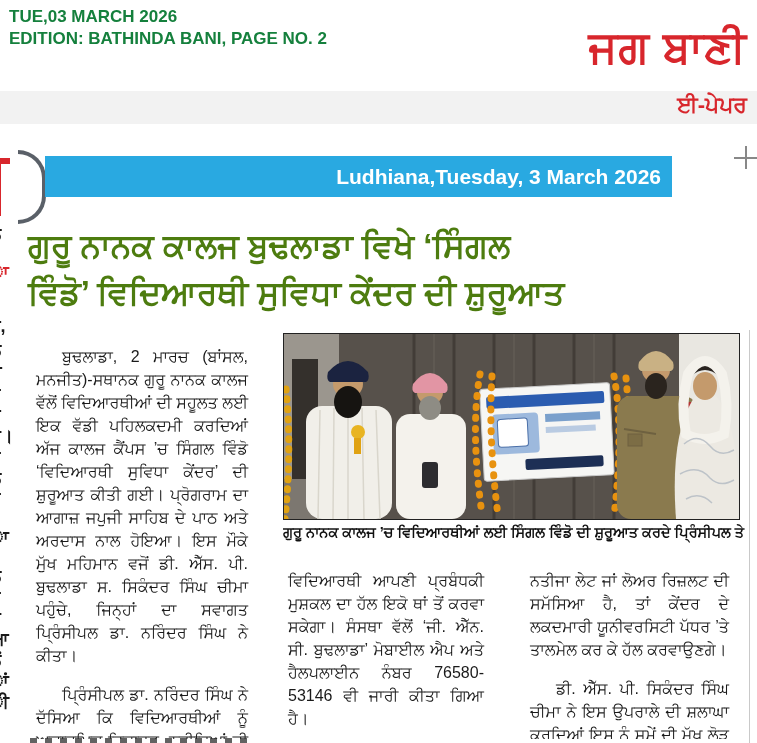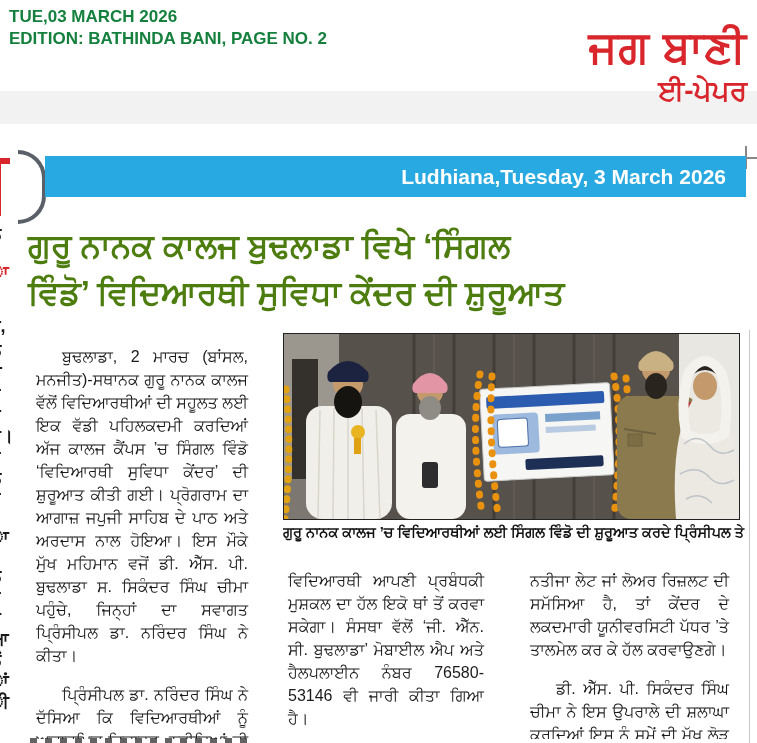--- a/index.html
+++ b/index.html
@@ -7,24 +7,24 @@
     width:757px;height:743px;position:relative;overflow:hidden;
     background:#ffffff;
     font-family:"Liberation Sans", sans-serif;
   }
   
   .hdr-meta{position:absolute;left:9px;top:6px;color:#15803d;font-weight:bold;
     font-size:17px;line-height:22px;letter-spacing:0;}
   .gray-band{position:absolute;left:0;top:91px;width:757px;height:33px;background:#f2f2f2;}
   .logo{position:absolute;right:10px;top:24px;text-align:right;}
   .logo-main{font-size:44px;font-weight:bold;line-height:46px;letter-spacing:1px;}
-  .logo-sub{font-size:28px;font-weight:bold;line-height:30px;margin-top:6px;}
-  
-  .datebar{position:absolute;left:45px;top:156px;width:701px;height:41px;
-    display:flex;align-items:center;justify-content:flex-end;padding-right:20px;
+  .logo-sub{font-size:22px;font-weight:bold;line-height:30px;margin-top:20px;}
+  
+  .datebar{position:absolute;left:45px;top:156px;width:627px;height:41px;
+    display:flex;align-items:center;justify-content:flex-end;padding-right:11px;
     box-sizing:border-box;}
   .datebar span{color:#fff;font-weight:bold;font-size:21px;}
   .arc{position:absolute;left:18px;top:150px;width:28px;height:74px;
     border:4px solid #5a6068;border-left:none;border-radius:0 40px 40px 0;
     box-sizing:border-box;background:transparent;}
   .red-frag{position:absolute;left:-4px;top:158px;width:14px;height:58px;}
   .red-frag::before{content:"";position:absolute;left:0;top:0;width:5px;height:58px;background:#d8262c;}
   .red-frag::after{content:"";position:absolute;left:0;top:0;width:14px;height:6px;background:#d8262c;}
   .cropmark{position:absolute;}
   .cropmark .h{position:absolute;left:0;top:11px;width:23px;height:2px;background:#888;}

